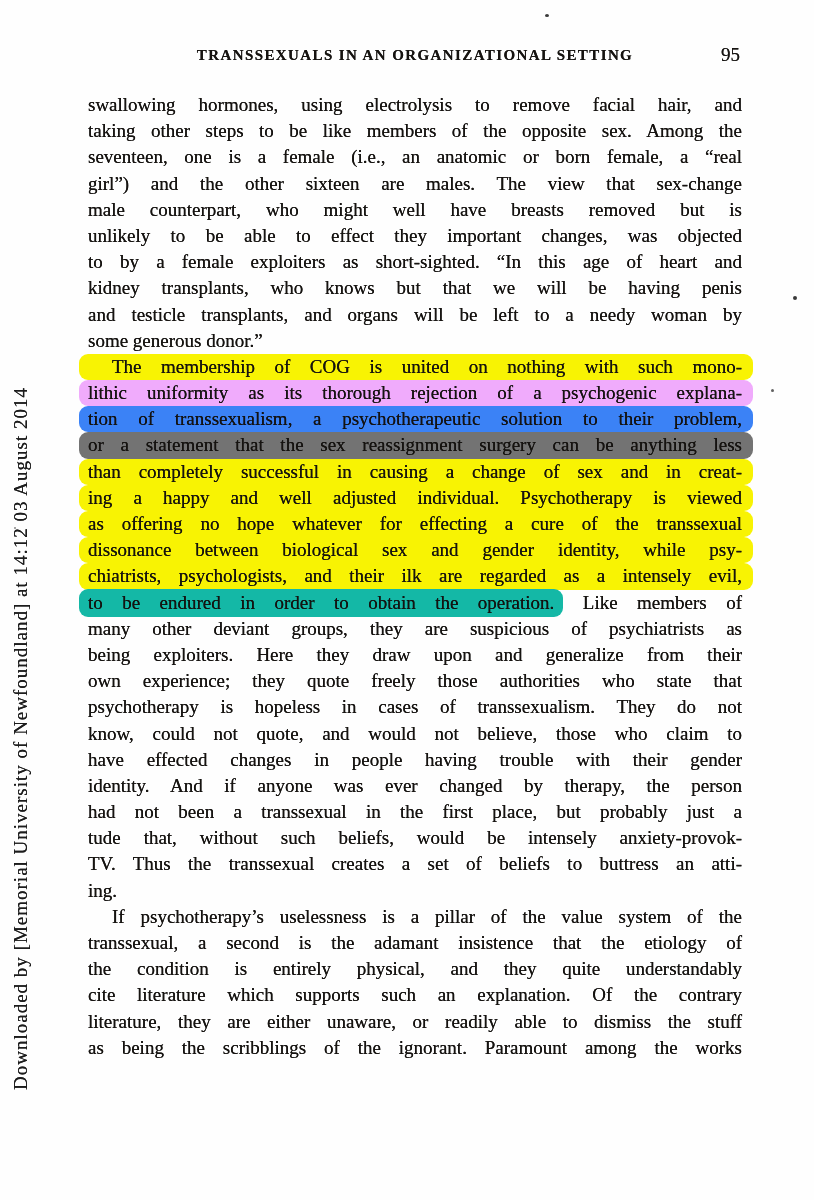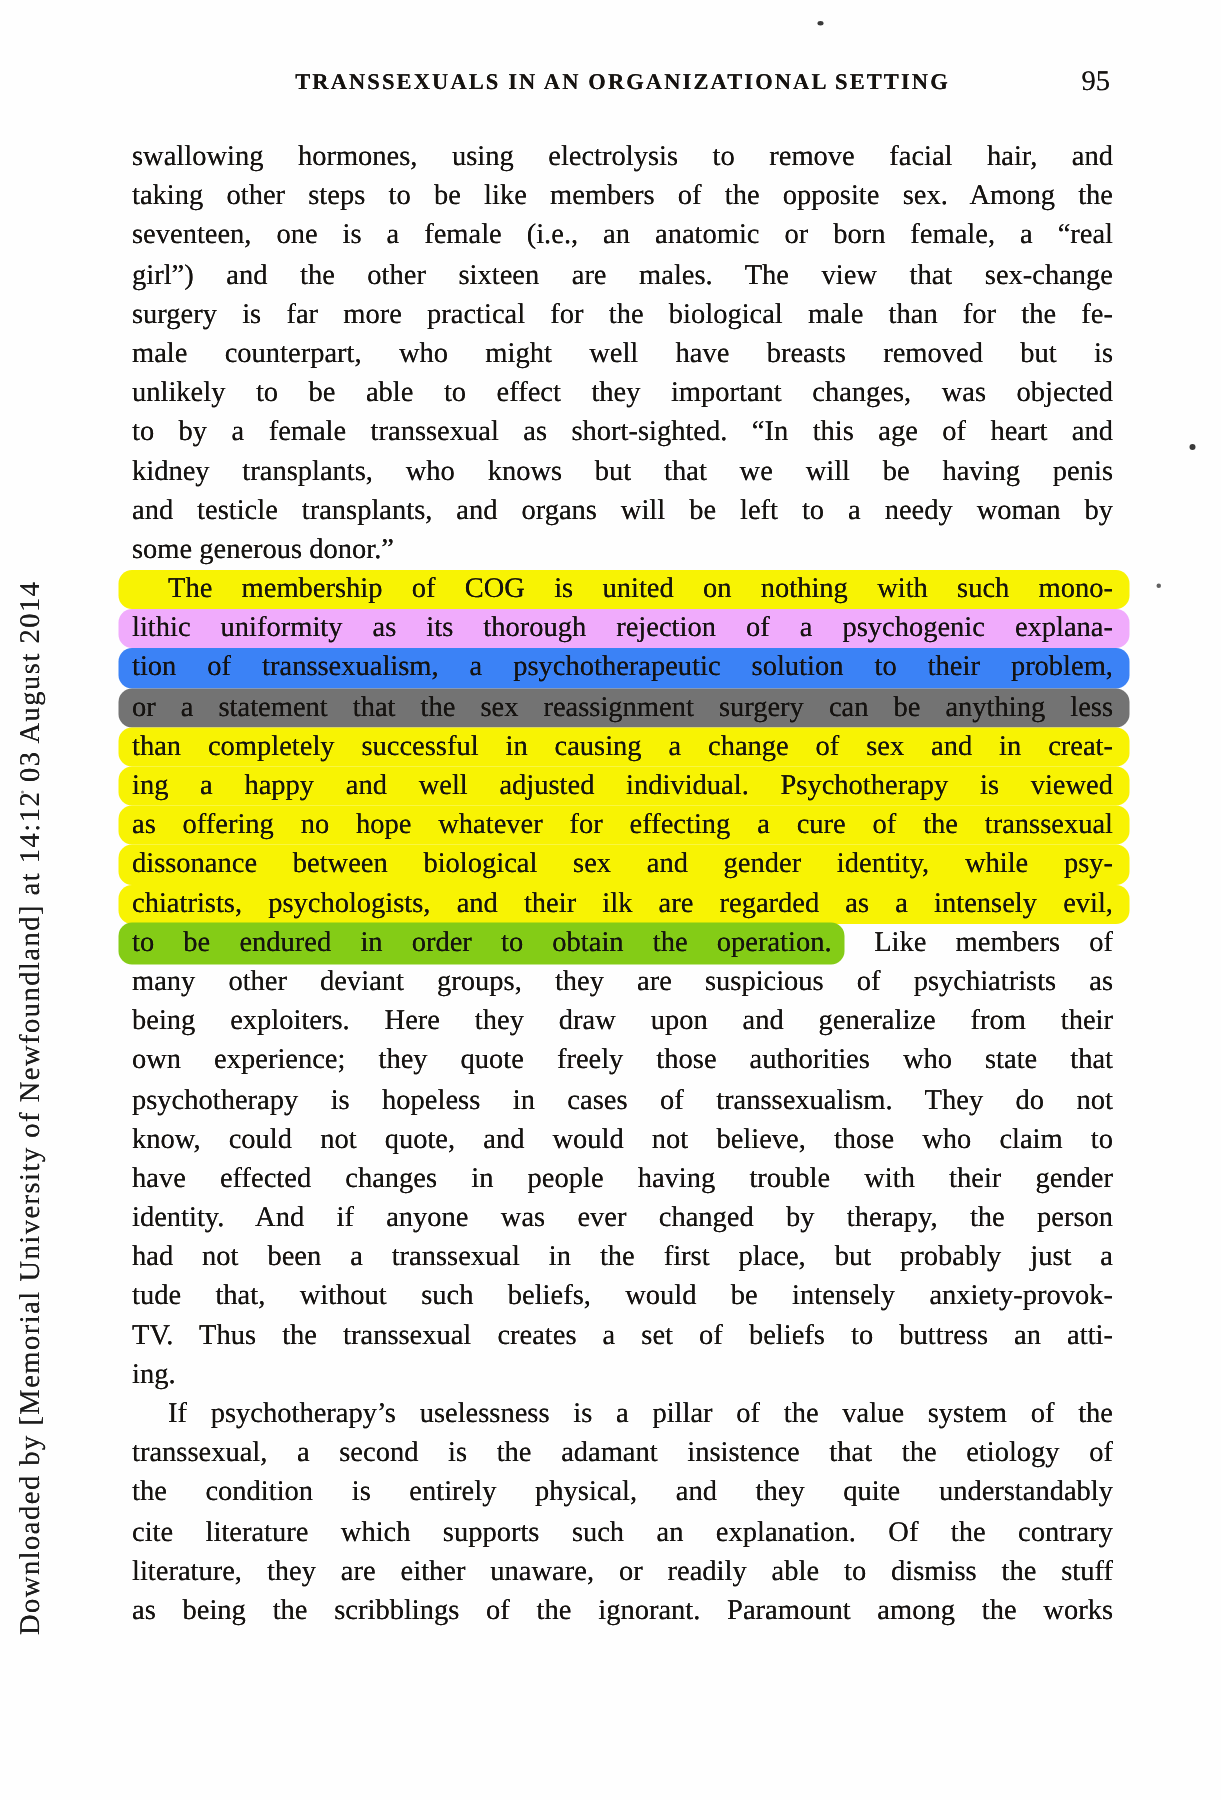--- a/index.html
+++ b/index.html
@@ -89,37 +89,36 @@
     <div class="header">
       <span class="running-title">TRANSSEXUALS IN AN ORGANIZATIONAL SETTING</span>
       <span class="page-number">95</span>
     </div>
 
     <div class="body-text">
         <div class="line">swallowing hormones, using electrolysis to remove facial hair, and</div>
         <div class="line">taking other steps to be like members of the opposite sex. Among the</div>
         <div class="line">seventeen, one is a female (i.e., an anatomic or born female, a “real</div>
         <div class="line">girl”) and the other sixteen are males. The view that sex-change</div>
-        <div class="line">surgery is far more practical for the biological male than for the fe-</div>
         <div class="line">male counterpart, who might well have breasts removed but is</div>
         <div class="line">unlikely to be able to effect they important changes, was objected</div>
-        <div class="line">to by a female transsexual as short-sighted. “In this age of heart and</div>
+        <div class="line">to by a female exploiters as short-sighted. “In this age of heart and</div>
         <div class="line">kidney transplants, who knows but that we will be having penis</div>
         <div class="line">and testicle transplants, and organs will be left to a needy woman by</div>
         <div class="line no-just">some generous donor.”</div>
         <div class="line indent hl-full" style="background: rgb(248, 243, 3);">The membership of COG is united on nothing with such mono-</div>
         <div class="line hl-full" style="background: #f0abfc;">lithic uniformity as its thorough rejection of a psychogenic explana-</div>
         <div class="line hl-full" style="background: #3b82f6;">tion of transsexualism, a psychotherapeutic solution to their problem,</div>
         <div class="line hl-full" style="background: #737373;">or a statement that the sex reassignment surgery can be anything less</div>
         <div class="line hl-full" style="background: rgb(248, 243, 3);">than completely successful in causing a change of sex and in creat-</div>
         <div class="line hl-full" style="background: rgb(248, 243, 3);">ing a happy and well adjusted individual. Psychotherapy is viewed</div>
         <div class="line hl-full" style="background: rgb(248, 243, 3);">as offering no hope whatever for effecting a cure of the transsexual</div>
         <div class="line hl-full" style="background: rgb(248, 243, 3);">dissonance between biological sex and gender identity, while psy-</div>
         <div class="line hl-full" style="background: rgb(248, 243, 3);">chiatrists, psychologists, and their ilk are regarded as a intensely evil,</div>
-        <div class="line"><span class="hl-lead" style="background: #84cc16;">to be endured in order to obtain the operation.</span> Like members of</div>
+        <div class="line"><span class="hl-lead" style="background: #14b8a6;">to be endured in order to obtain the operation.</span> Like members of</div>
         <div class="line">many other deviant groups, they are suspicious of psychiatrists as</div>
         <div class="line">being exploiters. Here they draw upon and generalize from their</div>
         <div class="line">own experience; they quote freely those authorities who state that</div>
         <div class="line">psychotherapy is hopeless in cases of transsexualism. They do not</div>
         <div class="line">know, could not quote, and would not believe, those who claim to</div>
         <div class="line">have effected changes in people having trouble with their gender</div>
         <div class="line">identity. And if anyone was ever changed by therapy, the person</div>
         <div class="line">had not been a transsexual in the first place, but probably just a</div>
         <div class="line">tude that, without such beliefs, would be intensely anxiety-provok-</div>
         <div class="line">TV. Thus the transsexual creates a set of beliefs to buttress an atti-</div>

